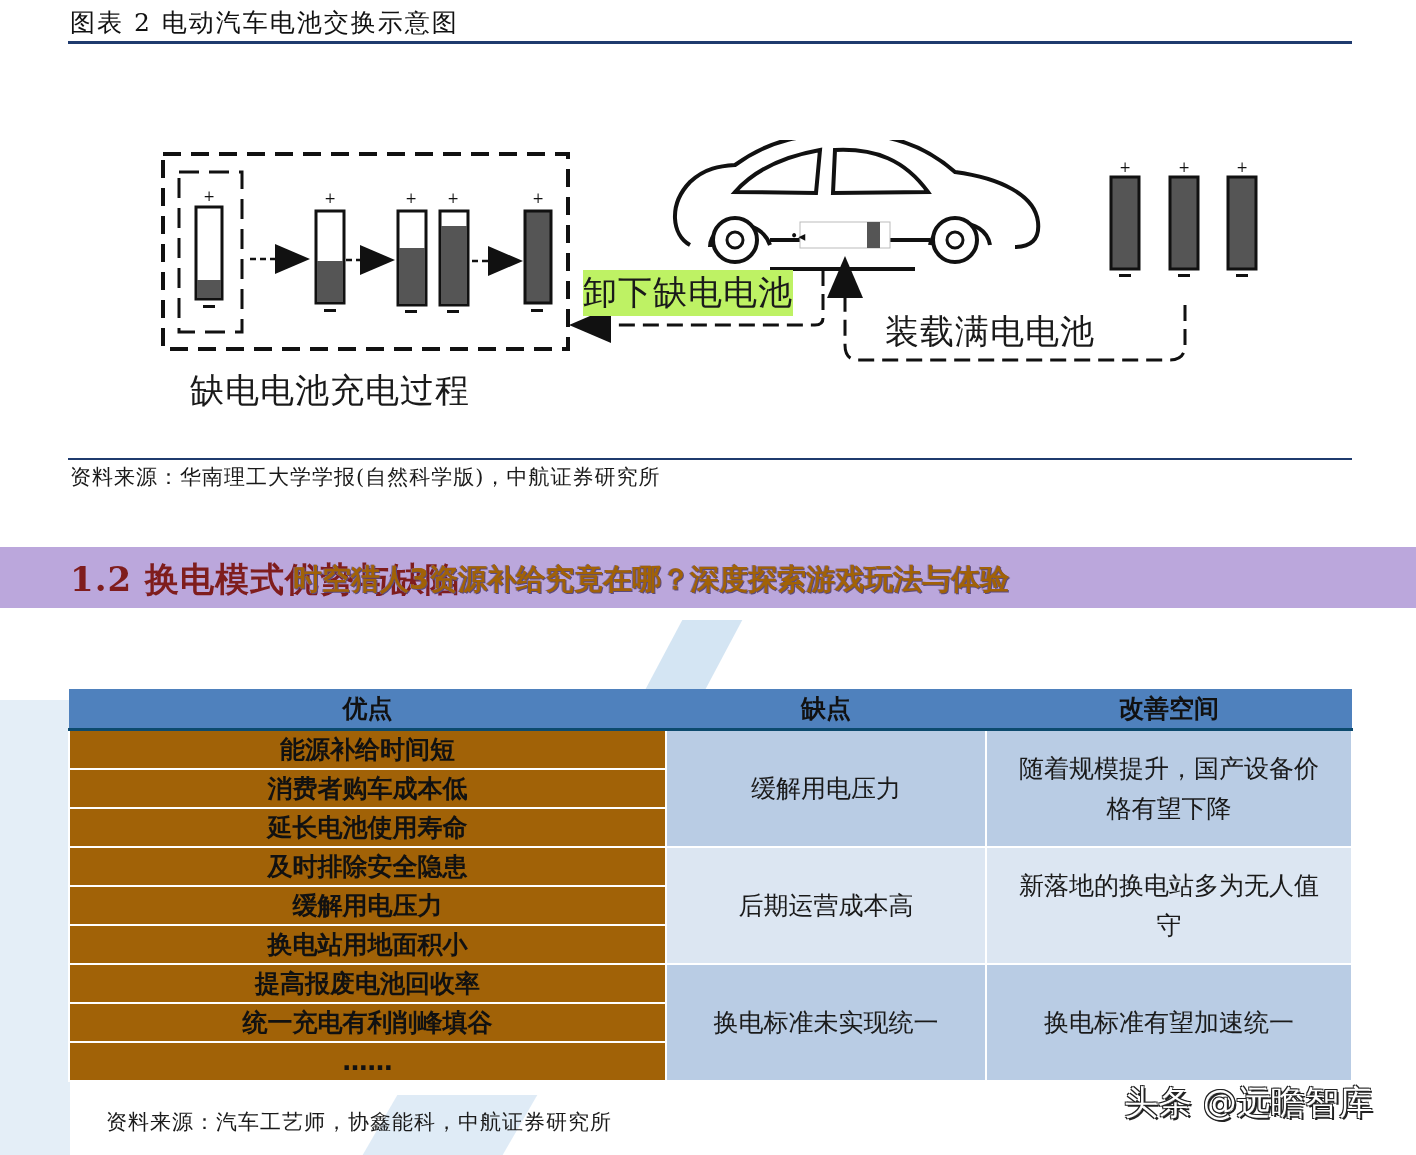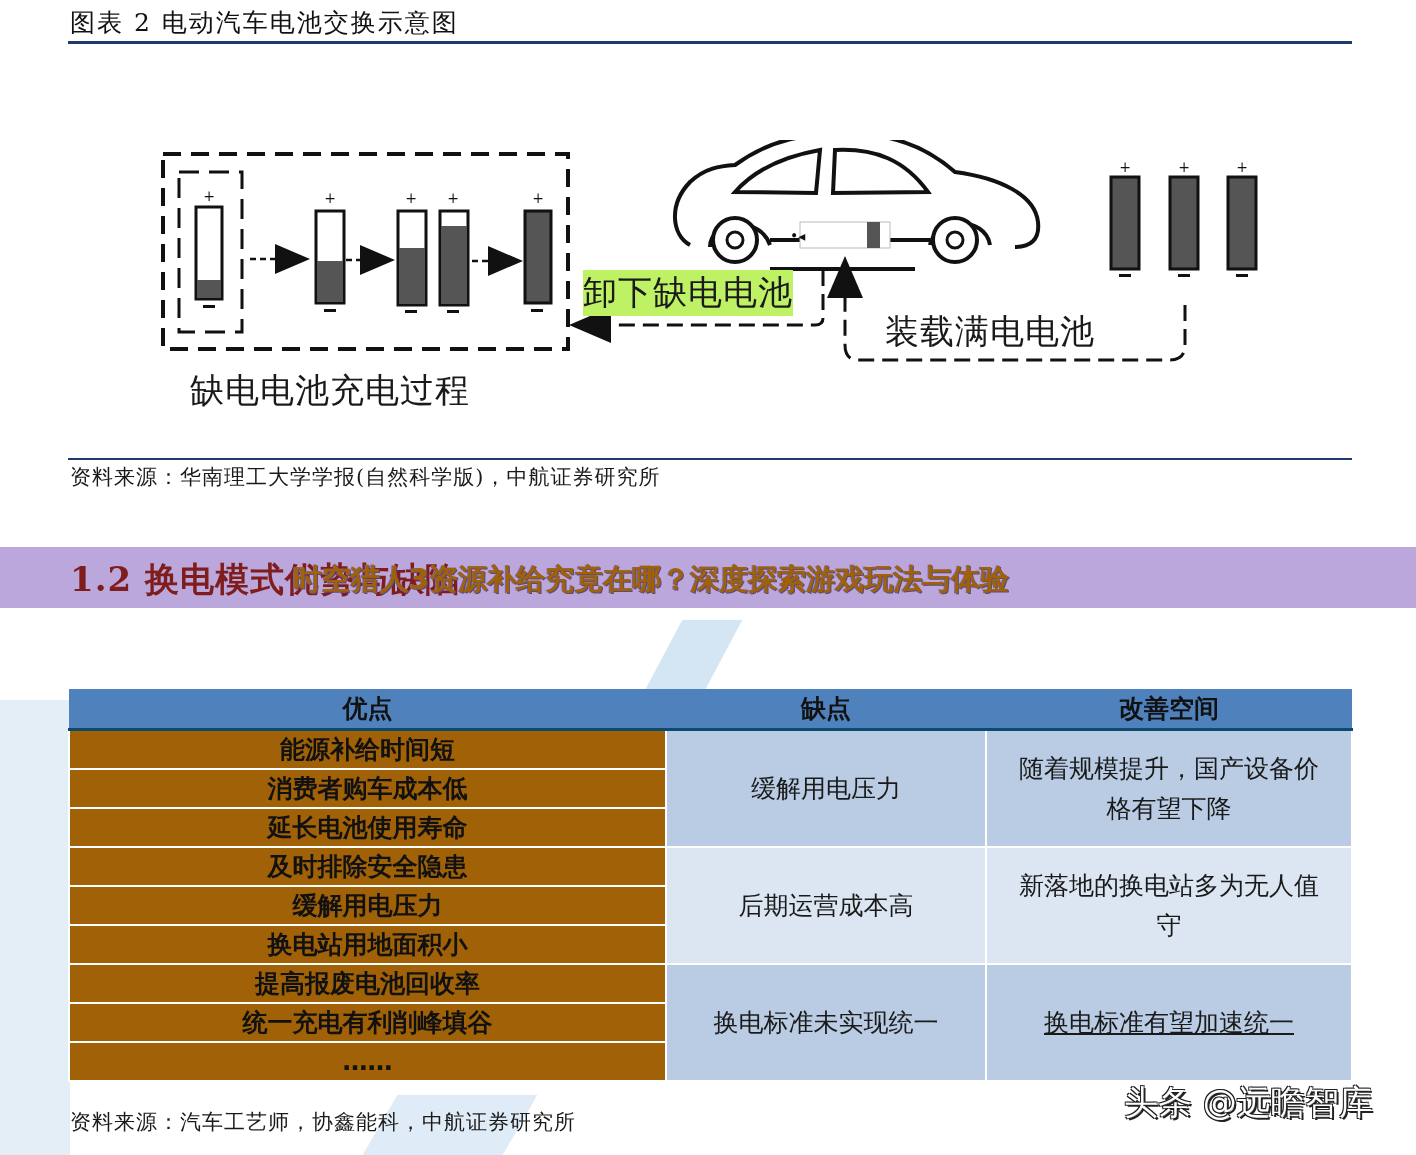--- a/index.html
+++ b/index.html
@@ -205,26 +205,26 @@
     </tr>
     <tr>
         <td class="adv">缓解用电压力</td>
       </tr>
     <tr>
         <td class="adv">换电站用地面积小</td>
       </tr>
     <tr>
       <td class="adv">提高报废电池回收率</td>
       <td class="light1" rowspan="3">换电标准未实现统一</td>
-      <td class="light1" rowspan="3" style="padding:0 31px;text-decoration:underline;">换电标准有望加速统一</td>
+      <td class="light1" rowspan="3" style="padding:0 31px;">换电标准有望加速统一</td>
     </tr>
     <tr>
         <td class="adv">统一充电有利削峰填谷</td>
       </tr>
     <tr>
         <td class="adv">……</td>
       </tr>
   </tbody>
 </table>
 
-<div class="abs source" style="left:70px; top:1108px;">资料来源：汽车工艺师，协鑫能科，中航证券研究所</div>
+<div class="abs source" style="left:70px; top:1108px;padding-left:36px;">资料来源：汽车工艺师，协鑫能科，中航证券研究所</div>
 
 <div class="abs watermark">头条 @远瞻智库</div>
 
 </body></html>

